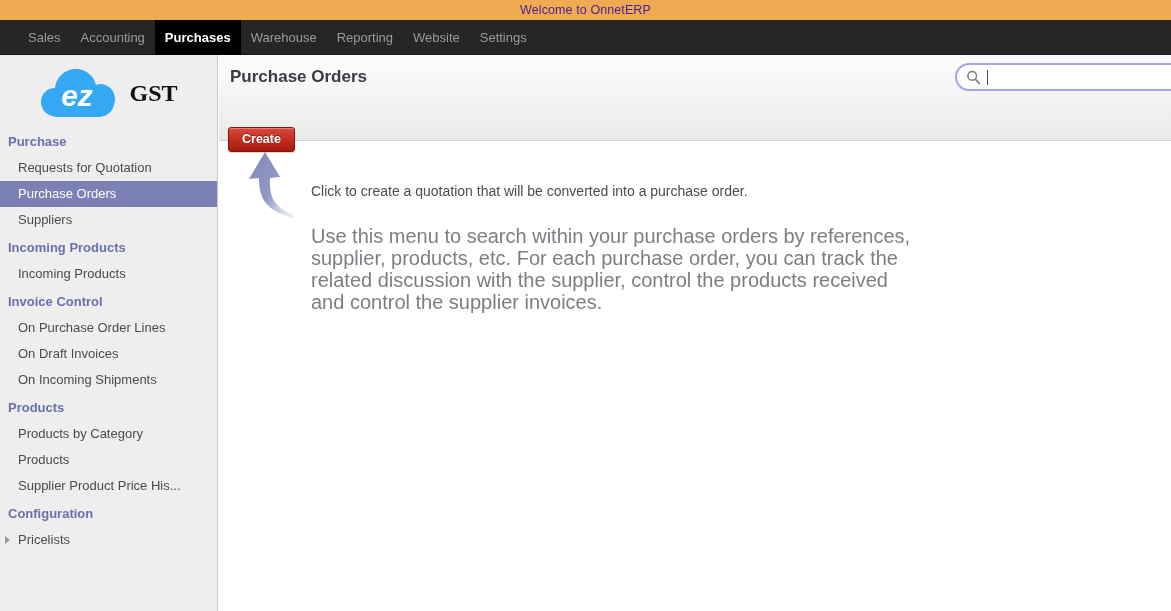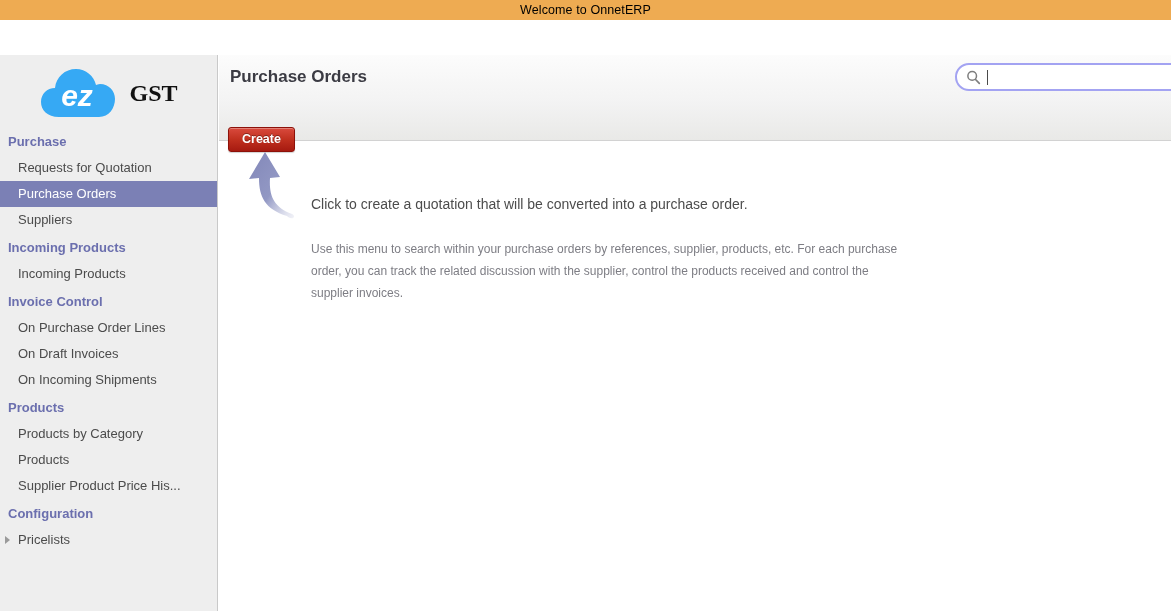--- a/index.html
+++ b/index.html
@@ -8,21 +8,21 @@
     overflow: hidden;
     background: #ffffff;
     font-family: "Liberation Sans", sans-serif;
   }
   #app { position: relative; width: 1171px; height: 611px; overflow: hidden; }
 
   
   .welcome-bar {
     position: absolute; left: 0; top: 0; width: 1171px; height: 20px;
     background: #eeab52;
-    color: #000000;
+    color: #4c1d95;
     font-size: 12.5px;
     line-height: 20px;
     text-align: center;
     letter-spacing: .1px;
   }
 
   
   .menubar {
     position: absolute; left: 0; top: 20px; width: 1171px; height: 35px;
     background: #262626;
@@ -146,33 +146,44 @@
     border: none; outline: none; background: transparent;
     font-family: "Liberation Sans", sans-serif;
     font-size: 13px; color: #333; flex: 1 1 auto; padding: 0 4px; height: 20px;
   }
 
   
   .content-body { position: relative; height: 470px; }
   .hint-arrow { position: absolute; left: 20px; top: 8px; }
   .hint-block { position: absolute; left: 92px; top: 40px; width: 600px; }
   .hint-lead {
-    font-size: 14px; color: #4c4c4c; margin: 14px 0 24px 0; line-height: 19px;
+    font-size: 14px; color: #4c4c4c; margin: 1px 0 24px 0; line-height: 19px;
   }
   .hint-body {
-    font-size: 12px; color: #7d7d84; margin: 0; line-height: 22px;
+    font-size: 20px; color: #7d7d84; margin: 0; line-height: 22px;
   }
 </style>
 </head>
 <body>
 
 <div id="app">
 
   <div class="welcome-bar">Welcome to OnnetERP</div>
 
+  <div class="menubar">
+    <div class="menubar-inner">
+        <div class="menu-item">Sales</div>
+        <div class="menu-item">Accounting</div>
+        <div class="menu-item active">Purchases</div>
+        <div class="menu-item">Warehouse</div>
+        <div class="menu-item">Reporting</div>
+        <div class="menu-item">Website</div>
+        <div class="menu-item">Settings</div>
+      </div>
+  </div>
 
   <div class="sidebar">
     <div class="logo-wrap">
       <div class="logo-cloud">
         <svg width="78" height="52" viewBox="0 0 78 52">
           <path d="M20 50 C8 50 2 43 2 35 C2 27 8 21 16 21 C17 10 26 2 37 2 C47 2 55 9 57 18 C58 18 59 17 61 17 C70 17 76 24 76 32 C76 41 70 50 60 50 Z" fill="#36a9f4"></path>
           <text x="38" y="39" font-family="'Liberation Sans', sans-serif" font-size="30" font-weight="bold" font-style="italic" fill="#ffffff" text-anchor="middle">ez</text>
         </svg>
       </div>
       <div class="logo-text">GST</div>

